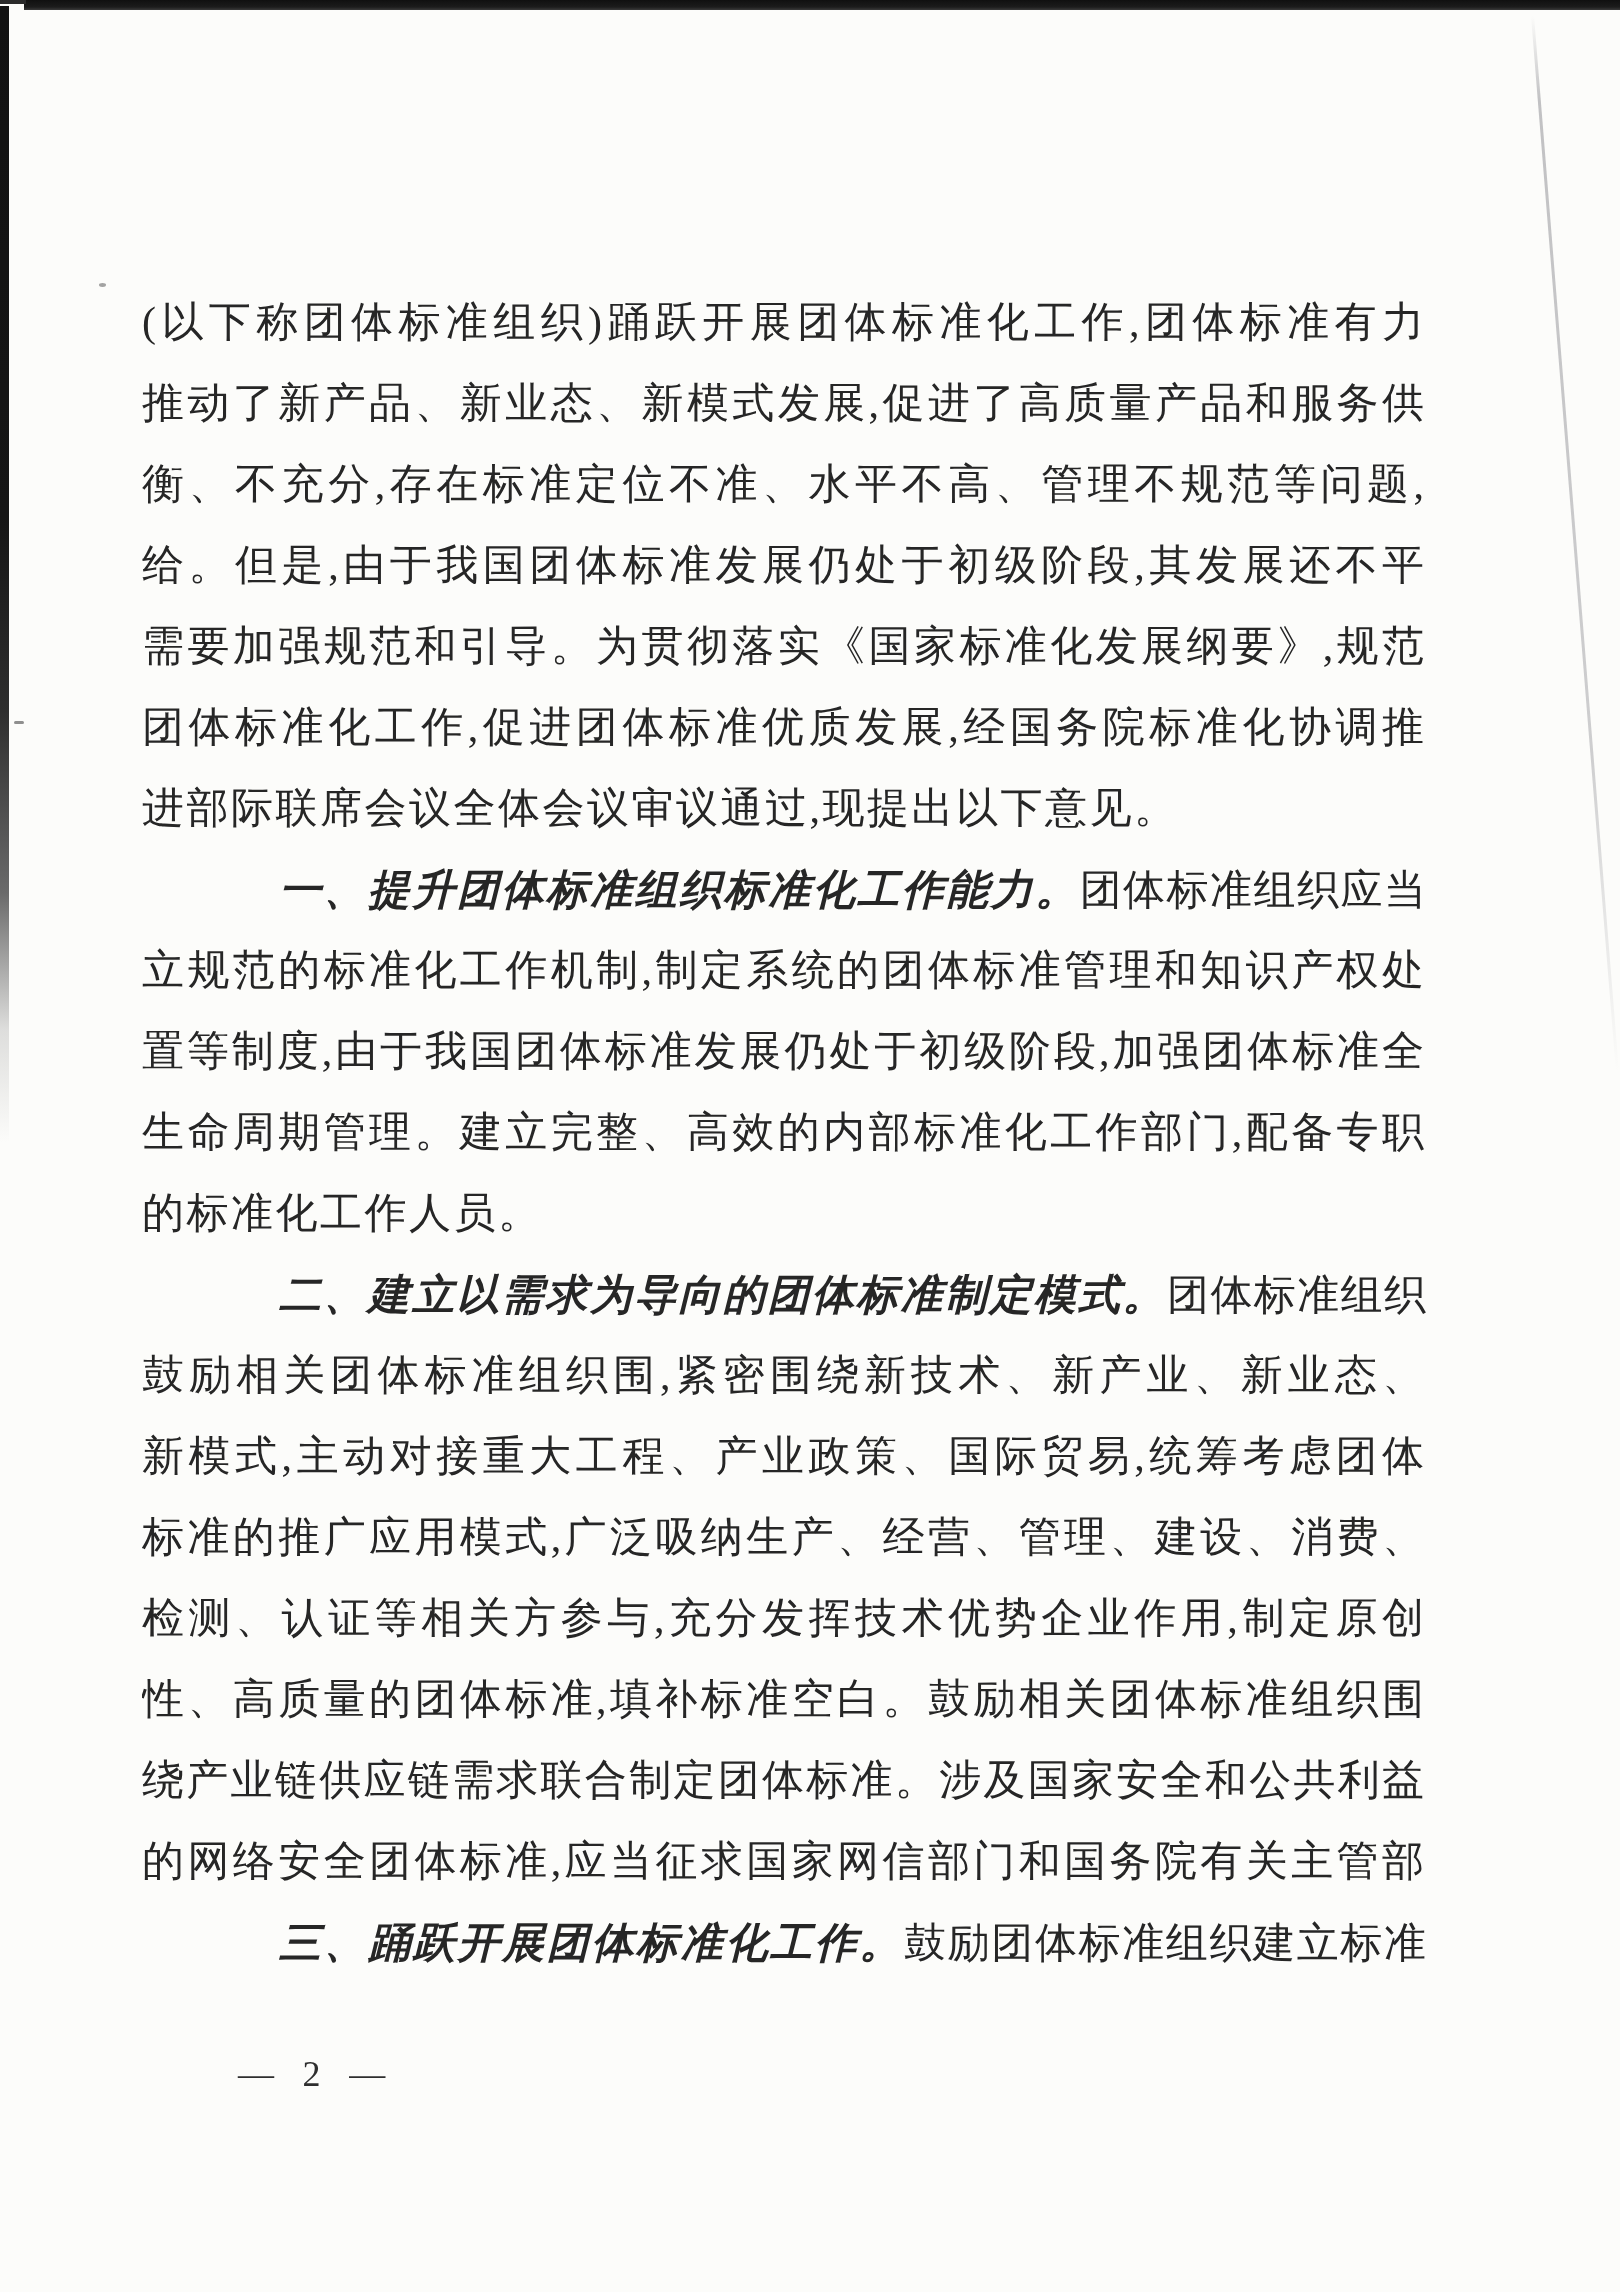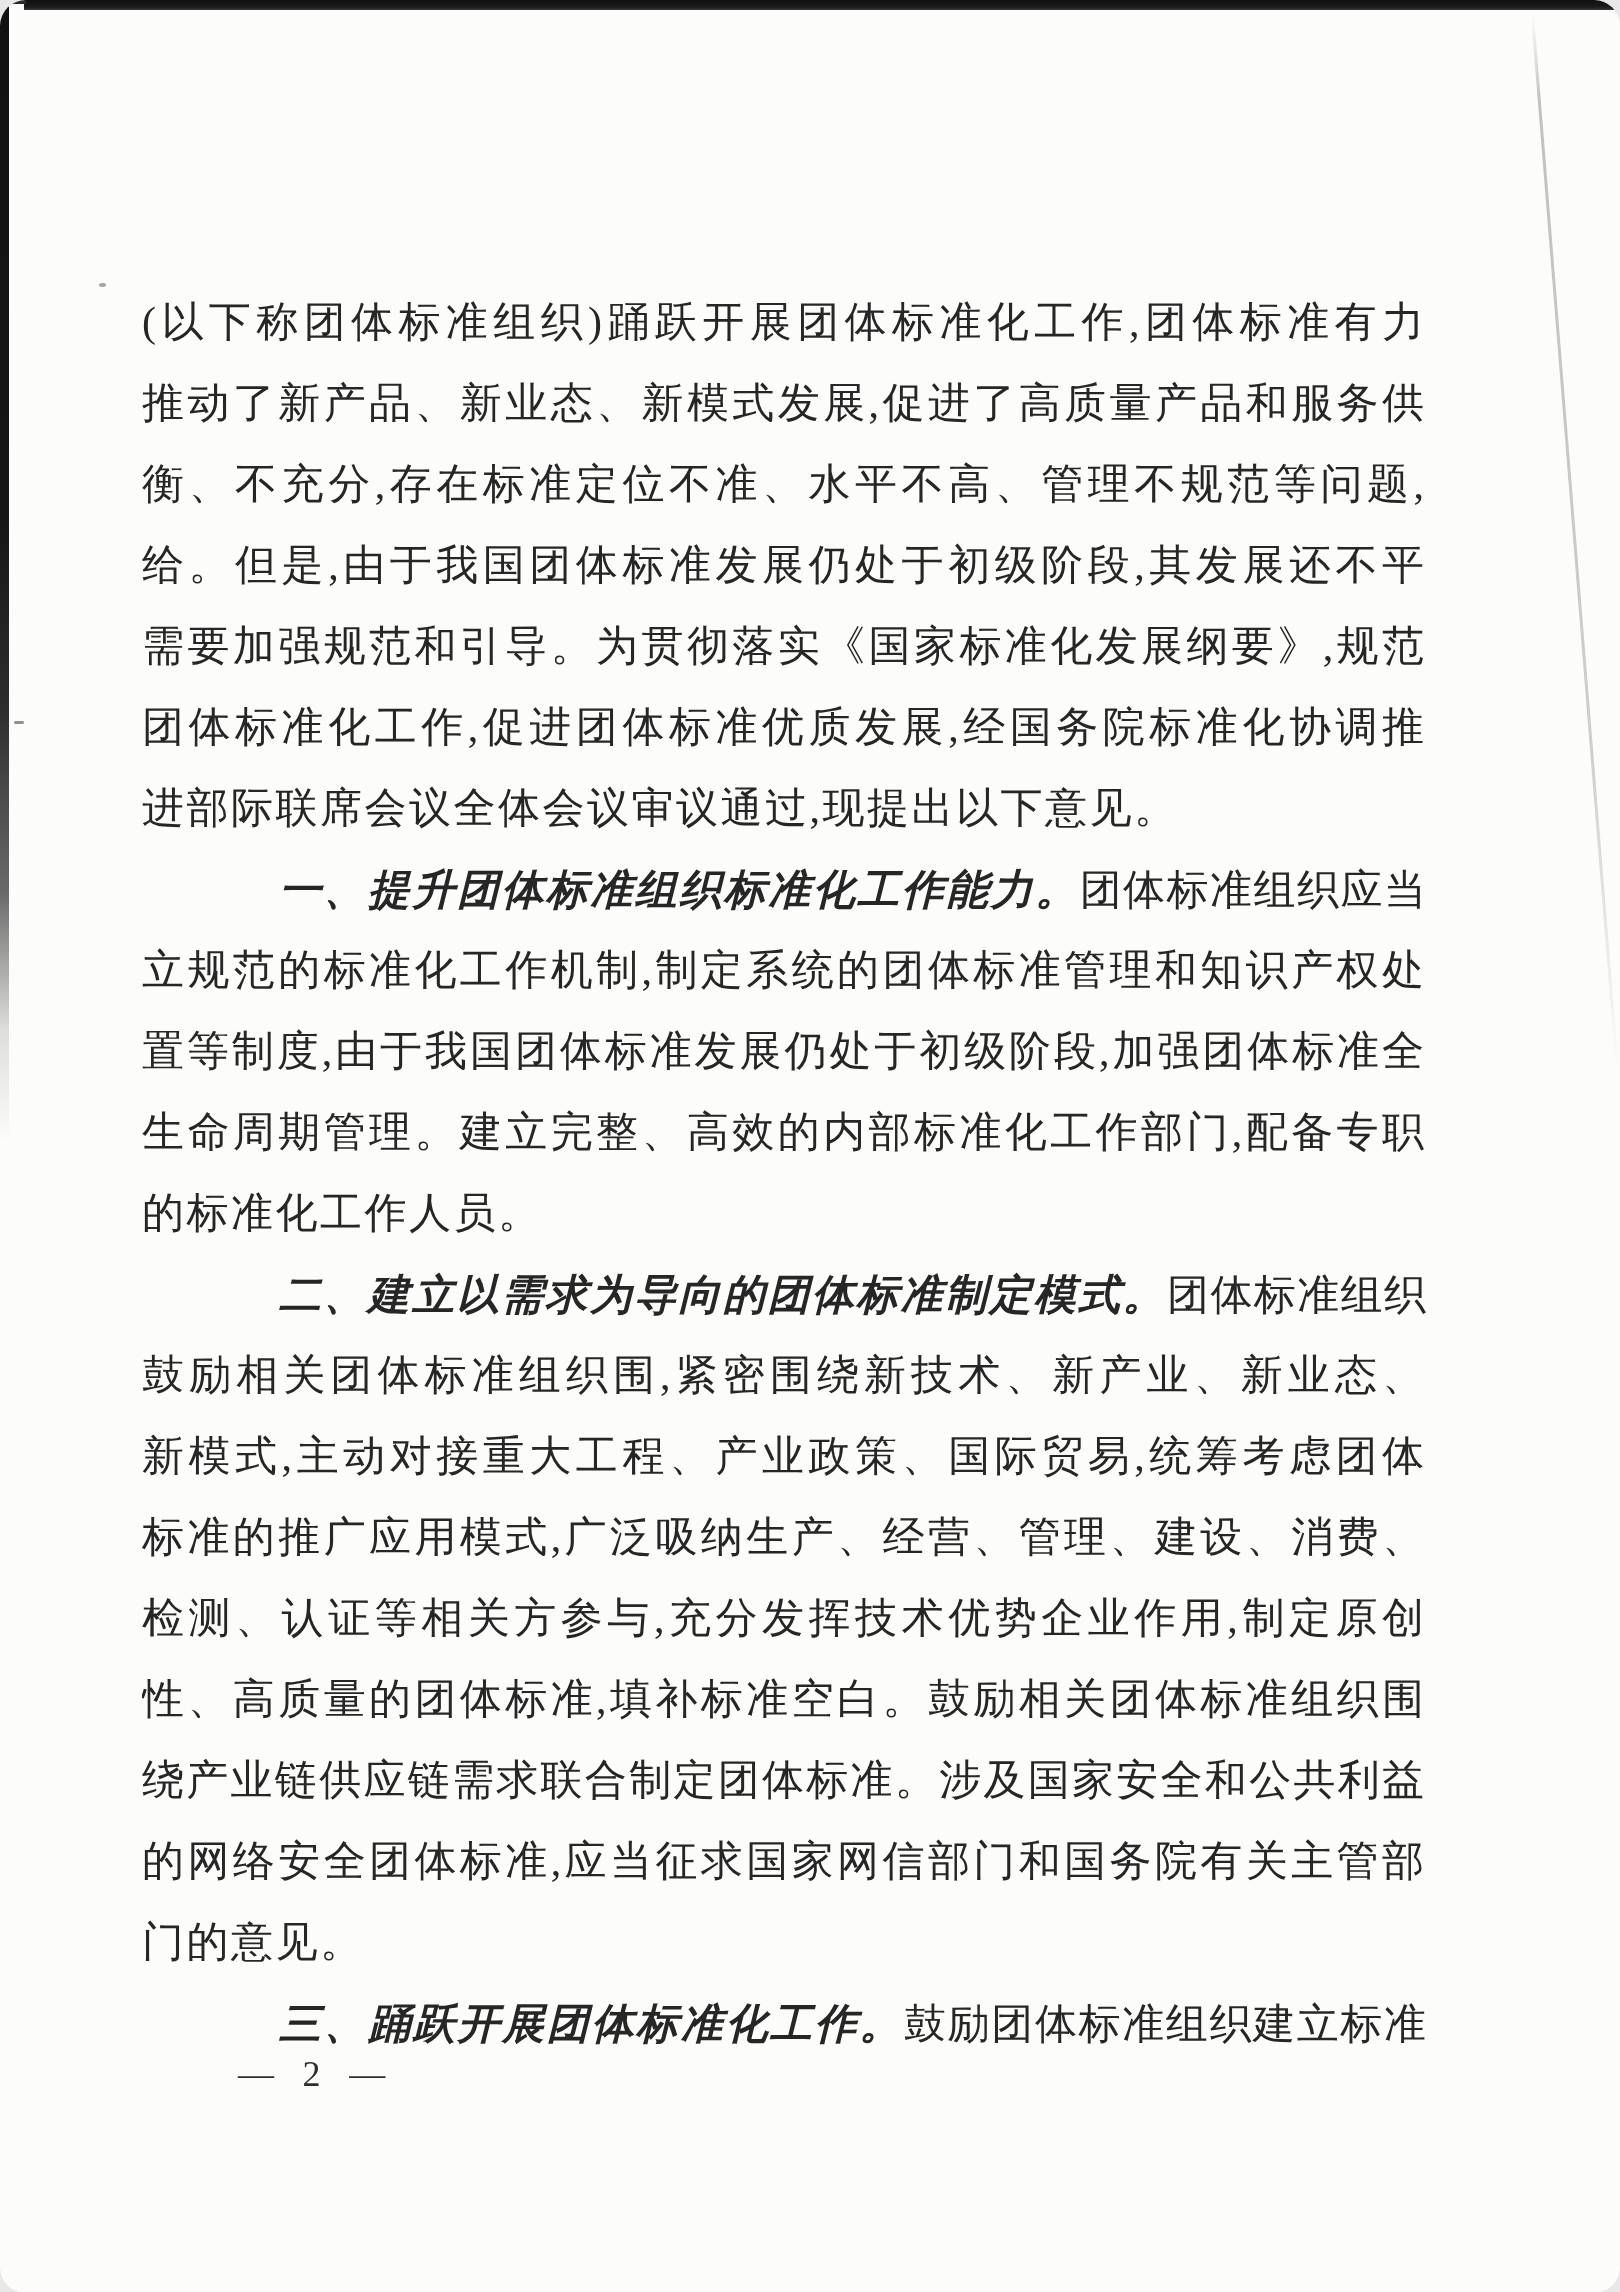--- a/index.html
+++ b/index.html
@@ -7,21 +7,20 @@
     padding: 0;
     background: #e8e8e8;
   }
   .page {
     position: relative;
     width: 1620px;
     height: 2293px;
     background: var(--paper, #fcfcfa);
     overflow: hidden;
     font-family: "Liberation Serif", "DejaVu Serif", serif;
-    border-radius: 26px;
   }
   
   .top-edge {
     position: absolute;
     top: 0; left: 23.5px; right: 0;
     height: 9.8px;
     background: linear-gradient(to bottom, #101010 0%, #1c1c1c 70%, #3a3a3a 100%);
   }
   .top-edge-corner {
     position: absolute;
@@ -121,19 +120,18 @@
       <div class="line"><span class="seg">生命周期管理。建立完整、高效的内部标准化工作部门,配备专职</span></div>
       <div class="line short"><span class="seg">的标准化工作人员。</span></div>
       <div class="line indent"><span class="seg bold">二、建立以需求为导向的团体标准制定模式。</span><span class="seg">团体标准组织</span></div>
       <div class="line"><span class="seg">鼓励相关团体标准组织围,紧密围绕新技术、新产业、新业态、</span></div>
       <div class="line"><span class="seg">新模式,主动对接重大工程、产业政策、国际贸易,统筹考虑团体</span></div>
       <div class="line"><span class="seg">标准的推广应用模式,广泛吸纳生产、经营、管理、建设、消费、</span></div>
       <div class="line"><span class="seg">检测、认证等相关方参与,充分发挥技术优势企业作用,制定原创</span></div>
       <div class="line"><span class="seg">性、高质量的团体标准,填补标准空白。鼓励相关团体标准组织围</span></div>
       <div class="line"><span class="seg">绕产业链供应链需求联合制定团体标准。涉及国家安全和公共利益</span></div>
       <div class="line"><span class="seg">的网络安全团体标准,应当征求国家网信部门和国务院有关主管部</span></div>
-      <div class="line short"><span class="seg">门的意见。</span></div>
       <div class="line indent"><span class="seg bold">三、踊跃开展团体标准化工作。</span><span class="seg">鼓励团体标准组织建立标准</span></div>
     </div>
 
   <div class="page-number">— 2 —</div>
 </div>
 
 
 </body></html>

